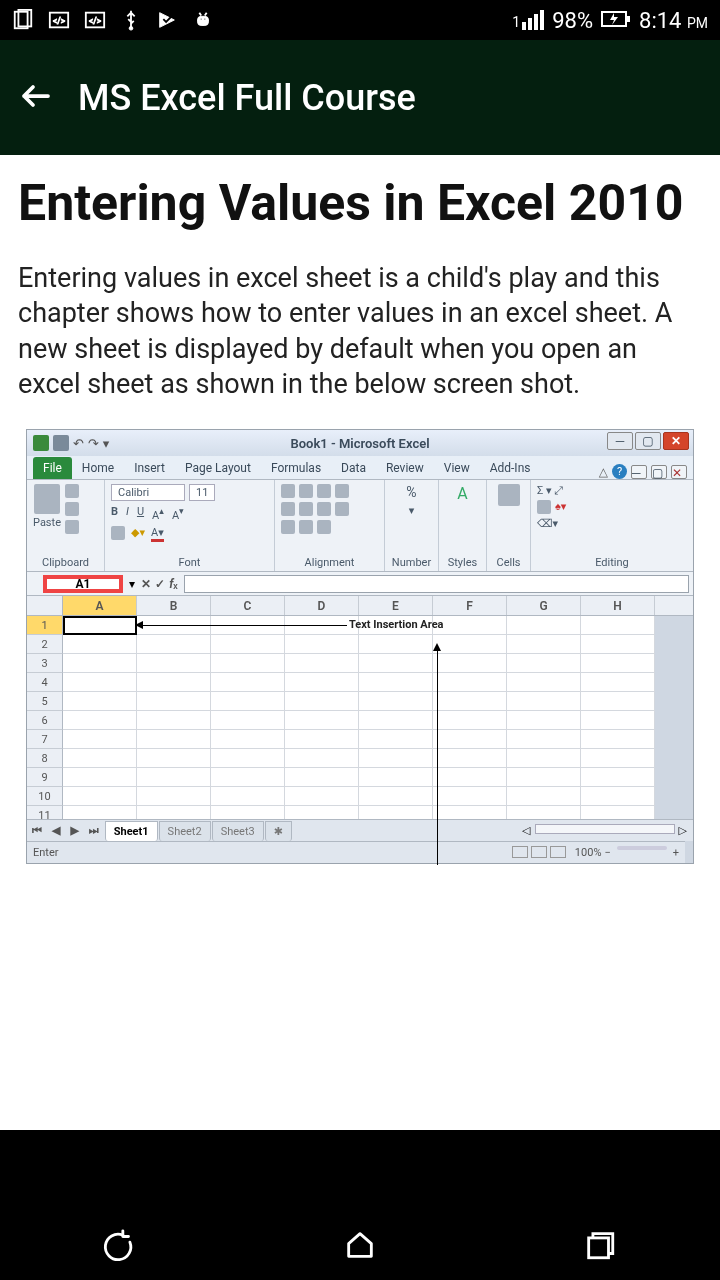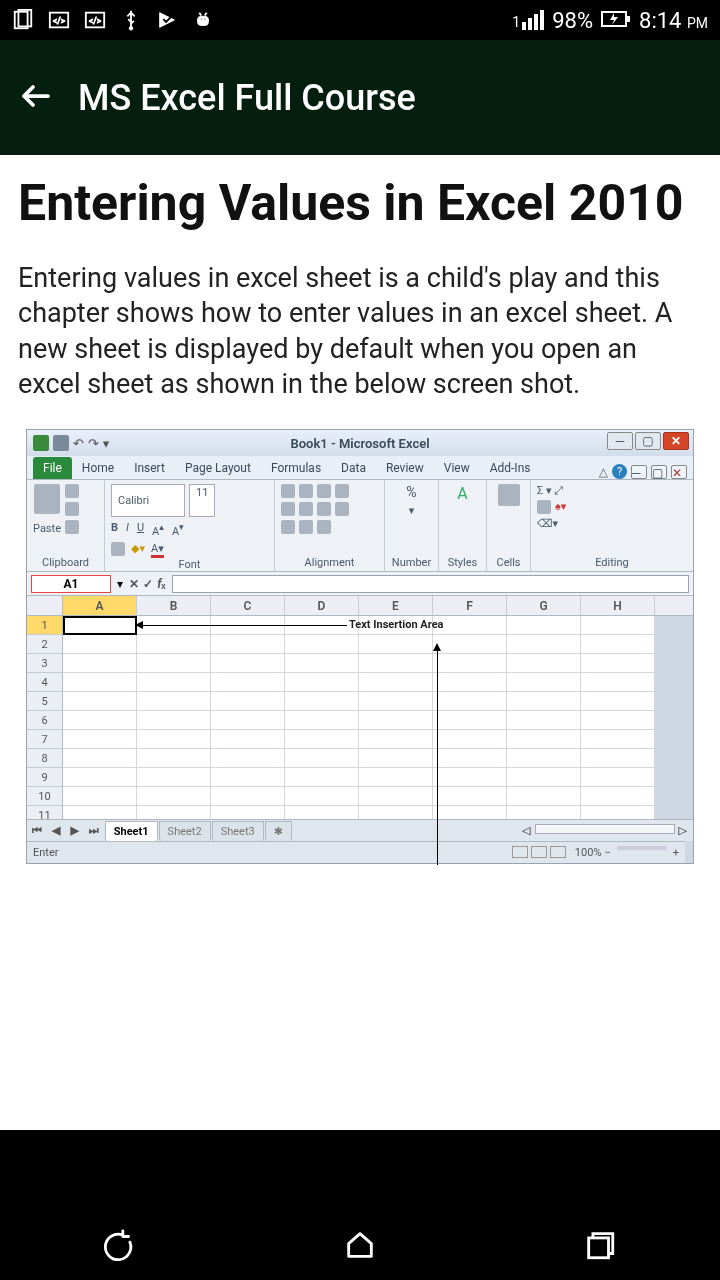--- a/index.html
+++ b/index.html
@@ -114,29 +114,29 @@
   font-size: 11px; color: #4a5a6a;
 }
 .ribbon-group {
   border-right: 1px solid #c4ccd6;
   display: flex; flex-direction: column; justify-content: space-between;
   padding: 4px 6px 2px;
 }
 .ribbon-group-label { text-align: center; font-size: 11px; color:#4a5a6a; }
 .rg-content { flex:1; display:flex; align-items:flex-start; gap:4px; }
 .mini-icon { width:14px;height:14px;background:#aab4c0;border-radius:2px;display:inline-block;}
-.paste-box { display:flex;flex-direction:column;align-items:center;gap:8px;}
+.paste-box { display:flex;flex-direction:column;align-items:center;gap:2px;}
 .paste-box .mini-icon { width:26px;height:30px;}
 
 .formula-bar {
   height: 24px; background: #eef2f7; border-bottom:1px solid #b0b8c2;
   display:flex; align-items:center; padding: 0 4px; gap:6px;
   font-size:12px;
 }
-.name-box { width:80px;height:18px;border:1px solid #ef4444;background:#fff;display:flex;align-items:center;justify-content:center;font-weight:bold;}
+.name-box { width:80px;height:18px;border:4px solid #ef4444;background:#fff;display:flex;align-items:center;justify-content:center;font-weight:bold;margin-left:12px;}
 .fb-btns { display:flex; gap:4px; color:#555; font-weight:bold;}
 .fb-long { flex:1;height:18px;border:1px solid #9aa3ad;background:#fff;}
 
 .sheet-area { position:relative; }
 .col-headers { display:flex; height:20px; background:#ebeff5; border-bottom:1px solid #b0b8c2;}
 .corner-box { width:36px;border-right:1px solid #b0b8c2;}
 .col-h { width:74px; border-right:1px solid #c6ccd4; display:flex;align-items:center;justify-content:center;font-size:12px;color:#555;font-weight:600;}
 .col-h.sel { background: #ffd96a; }
 
 .grid { display:flex; }
@@ -322,21 +322,21 @@
             <span class="mini-icon"></span>
             <span class="mini-icon"></span>
             <span class="mini-icon"></span>
           </div>
         </div>
         <div class="ribbon-group-label">Clipboard</div>
       </div>
       <div class="ribbon-group" style="width:170px;">
         <div class="rg-content" style="flex-direction:column;gap:4px;width:100%;">
           <div style="display:flex;gap:4px;">
-            <span style="border:1px solid #aab;background:#fff;padding:9px 6px;width:74px;">Calibri</span>
+            <span style="border:1px solid #aab;background:#fff;padding:1px 6px;width:74px;">Calibri</span>
             <span style="border:1px solid #aab;background:#fff;padding:1px 6px;width:26px;text-align:center;">11</span>
           </div>
           <div style="display:flex;gap:8px;">
             <b>B</b>
             <i>I</i>
             <u>U</u>
             <span>A<sup>▴</sup></span>
             <span>A<sup>▾</sup></span>
           </div>
           <div style="display:flex;gap:6px;">

